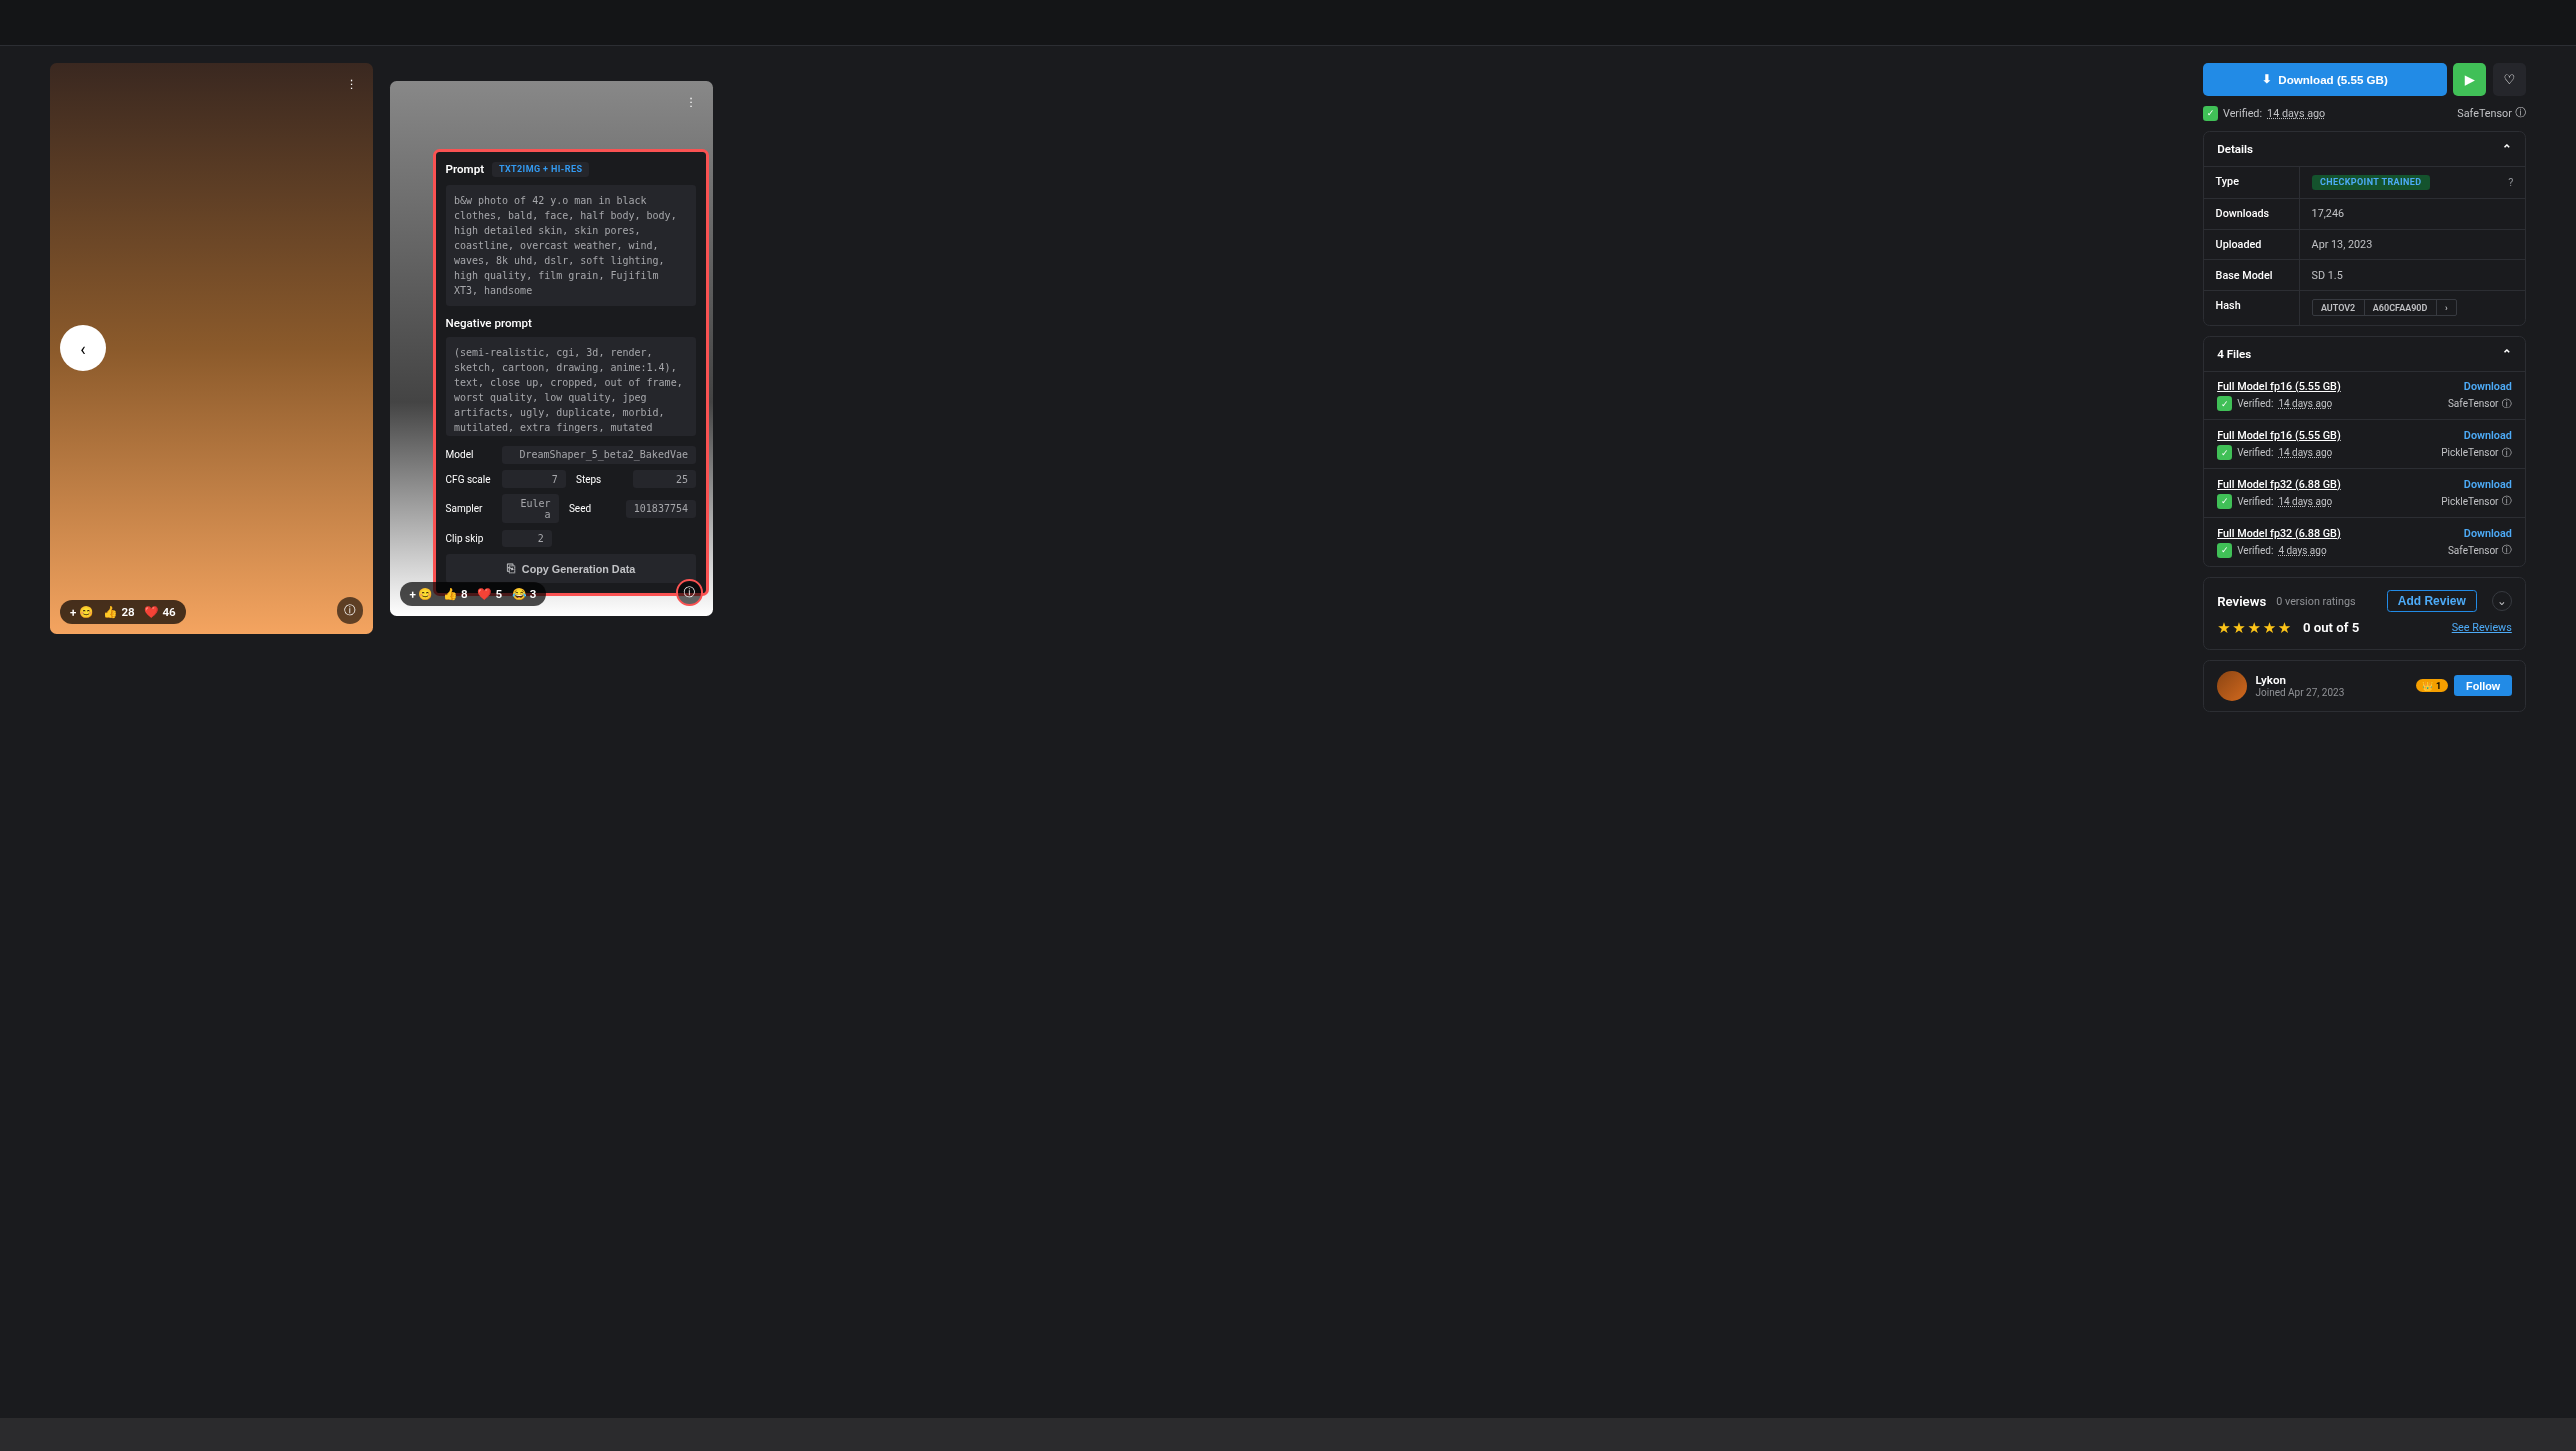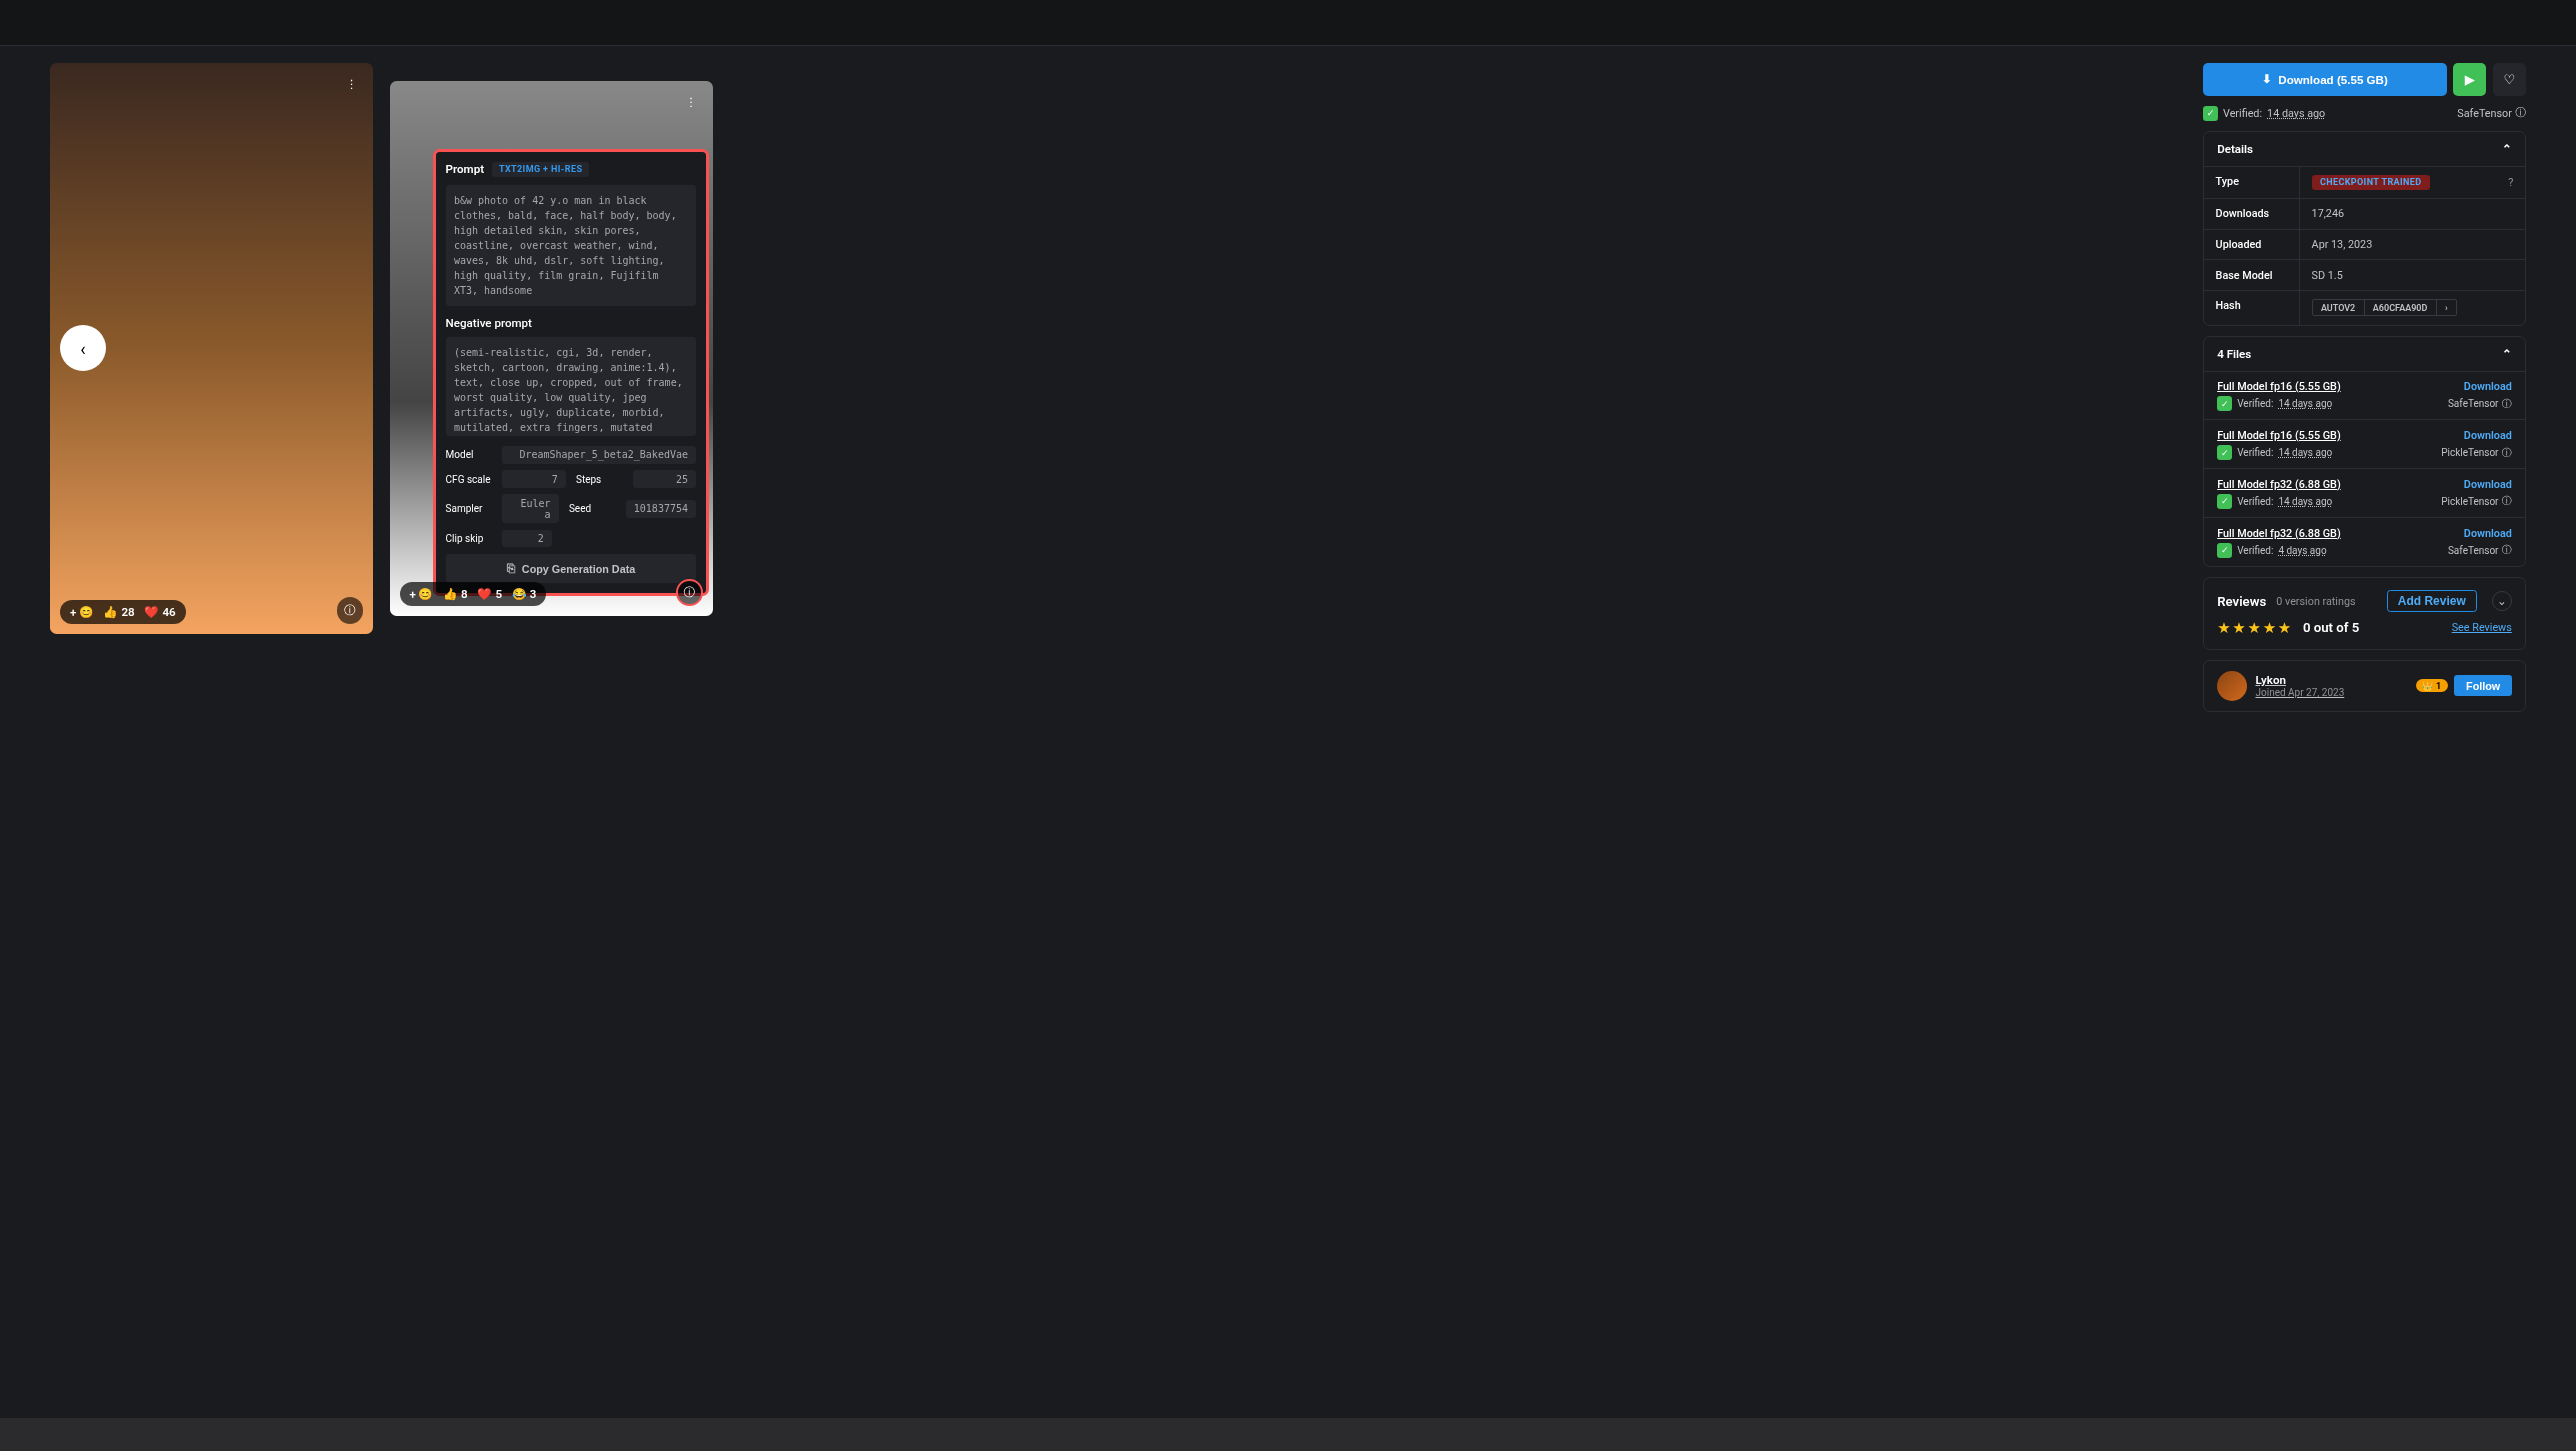--- a/index.html
+++ b/index.html
@@ -313,21 +313,21 @@
 .detail-val {
   flex: 1;
   padding: 8.3px 11.6px;
   color: #c1c2c5;
   font-size: 10.8px;
   display: flex;
   align-items: center;
   gap: 5px;
 }
 .type-badge {
-  background: #7f1d1d;
+  background: #14532d;
   color: #4dabf7;
   padding: 2.5px 8.3px;
   border-radius: 3.3px;
   font-size: 9px;
   font-weight: 700;
   letter-spacing: 0.4px;
 }
 .hash-group {
   display: flex;
   border: 0.8px solid #373a40;
@@ -443,21 +443,20 @@
 }
 .avatar {
   width: 30px;
   height: 30px;
   border-radius: 50%;
   background: linear-gradient(135deg, #8b4513, #d2691e);
 }
 .creator-info {
   display: flex;
   flex-direction: column;
-  text-decoration: underline;
 }
 .creator-name {
   color: #fff;
   font-weight: 600;
 }
 .creator-date {
   color: #909296;
   font-size: 10px;
 }
 .crown-badge {

